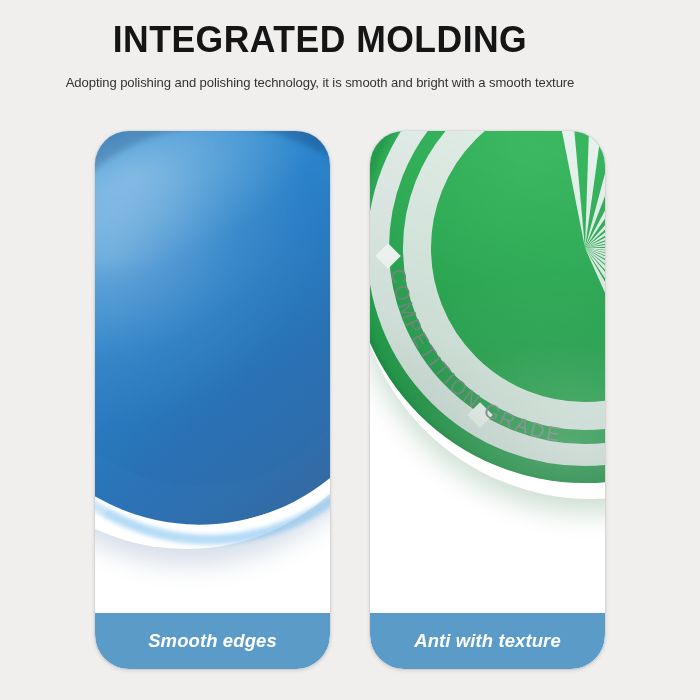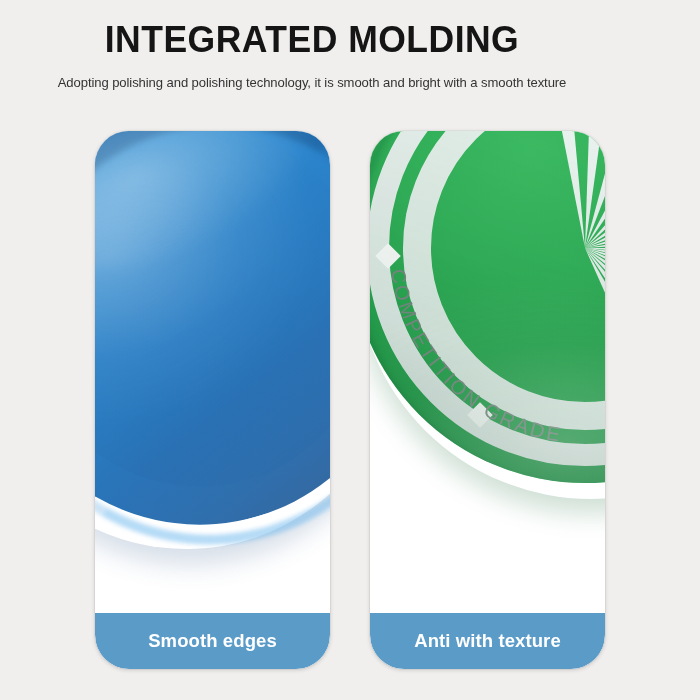--- a/index.html
+++ b/index.html
@@ -11,21 +11,21 @@
     height: 700px;
     background: #f0efee;
     font-family: "Liberation Sans", sans-serif;
     overflow: hidden;
     position: relative;
   }
 
   
   .header {
     position: absolute;
-    left: 4px; top: 0;
+    left: 12px; top: 0;
     width: 616px;
     text-align: center;
   }
   .title {
     margin: 0;
     padding-top: 19px;
     font-size: 37px;
     font-weight: 700;
     letter-spacing: 0.5px;
     color: #151515;
@@ -253,20 +253,21 @@
     left: 0;
     top: 482px;
     width: 235px;
     height: 56px;
     background: #5b9bc8;
     display: flex;
     align-items: center;
     justify-content: center;
     border-bottom-left-radius: 34px;
     border-bottom-right-radius: 34px;
+    font-style: italic;
   }
   .caption-text {
     color: #ffffff;
     font-size: 18.5px;
     font-weight: 700;
     letter-spacing: 0.1px;
   }
 </style>
 </head>
 <body>

